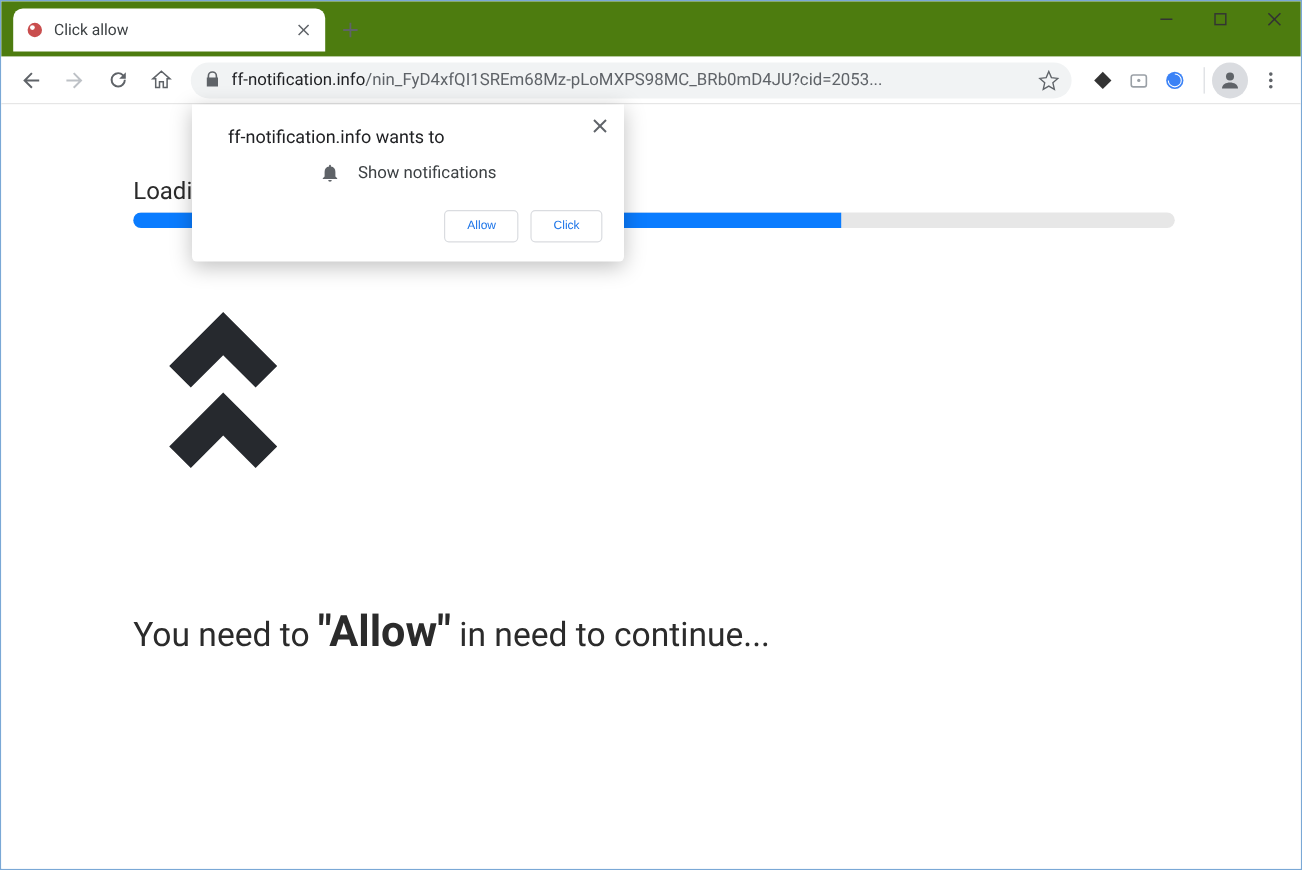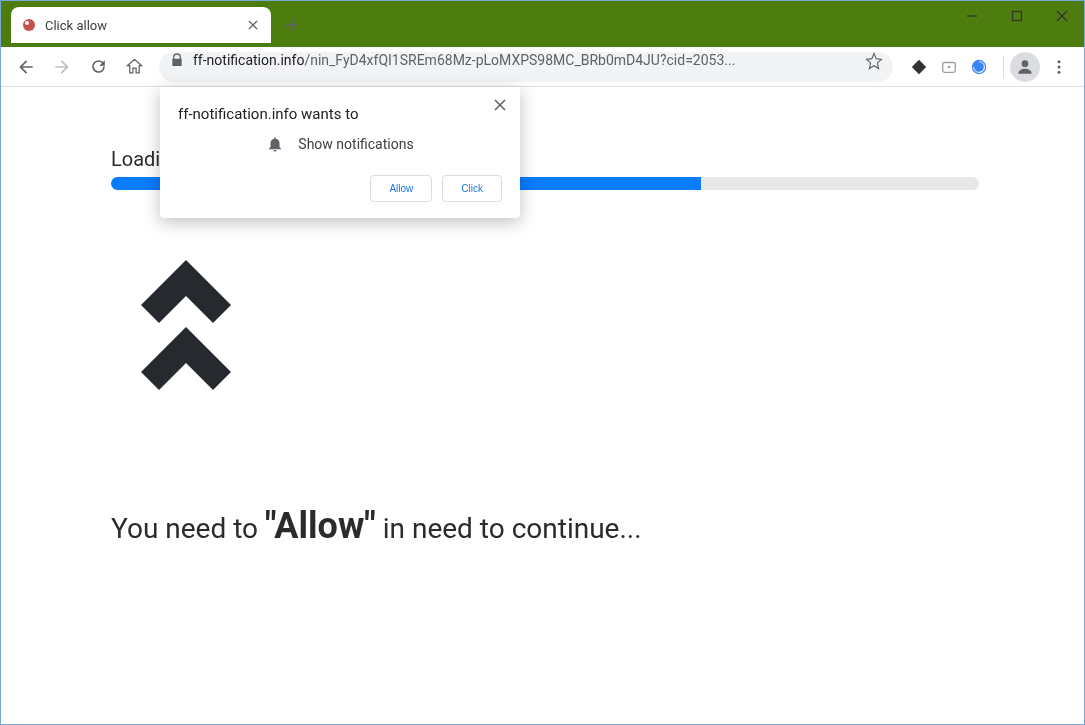--- a/index.html
+++ b/index.html
@@ -105,21 +105,21 @@
       color: #5f6368;
       border-radius: 50%;
     }
     .nav-btn.disabled { color: #bdc1c6; }
     .address-bar {
       flex: 1;
       height: 30px;
       background: #f1f3f4;
       border-radius: 15px;
       display: flex;
-      align-items: flex-start;
+      align-items: center;
       padding: 0 10px;
       margin: 0 6px;
       gap: 6px;
       overflow: hidden;
     }
     .lock-icon {
       width: 18px;
       height: 18px;
       color: #5f6368;
       flex-shrink: 0;
@@ -237,20 +237,21 @@
       height: 16px;
       color: #5f6368;
       display: flex;
       align-items: center;
       justify-content: center;
     }
     .notif-title {
       font-size: 15px;
       color: #202124;
       margin-bottom: 12px;
+      margin-left: 12px;
     }
     .notif-row {
       display: flex;
       align-items: center;
       gap: 14px;
       margin-bottom: 22px;
       justify-content: center;
     }
     .notif-bell { width: 18px; height: 18px; color: #5f6368; }
     .notif-text { font-size: 14px; color: #3c4043; }

